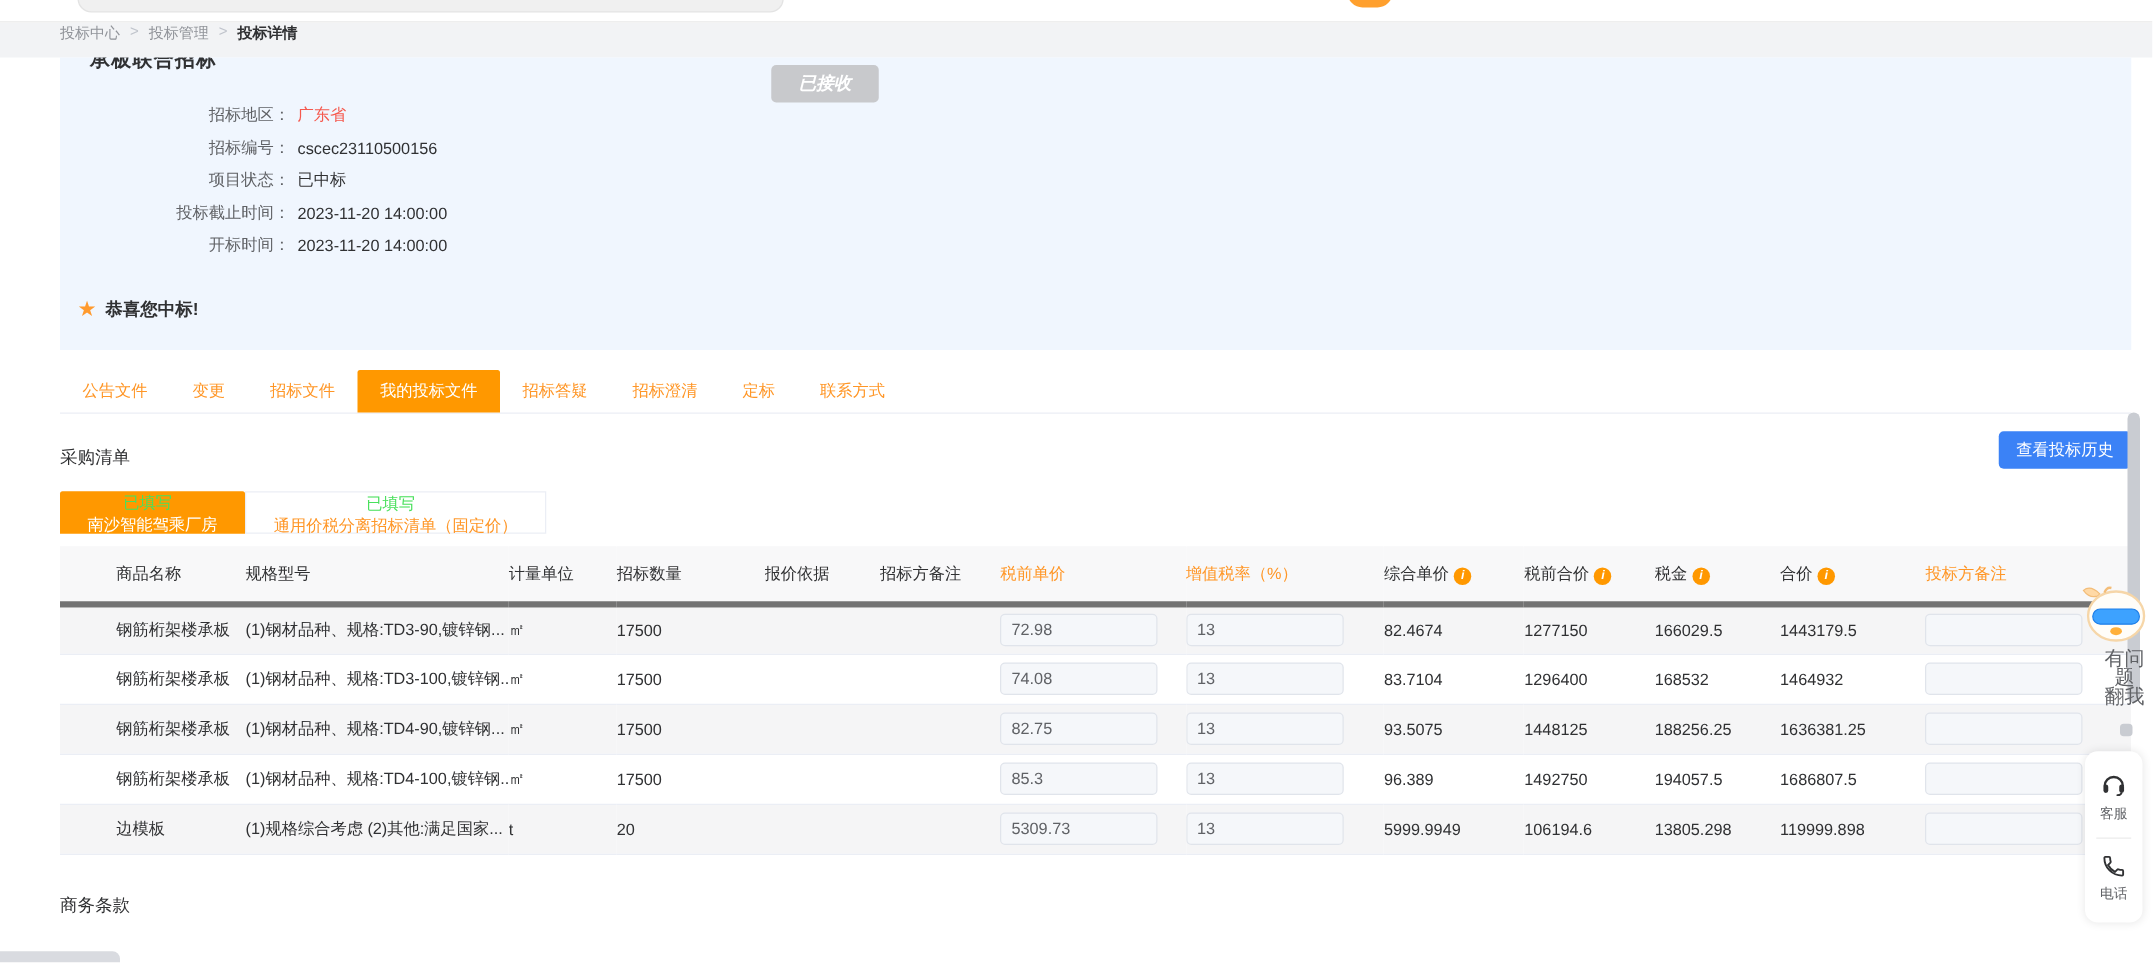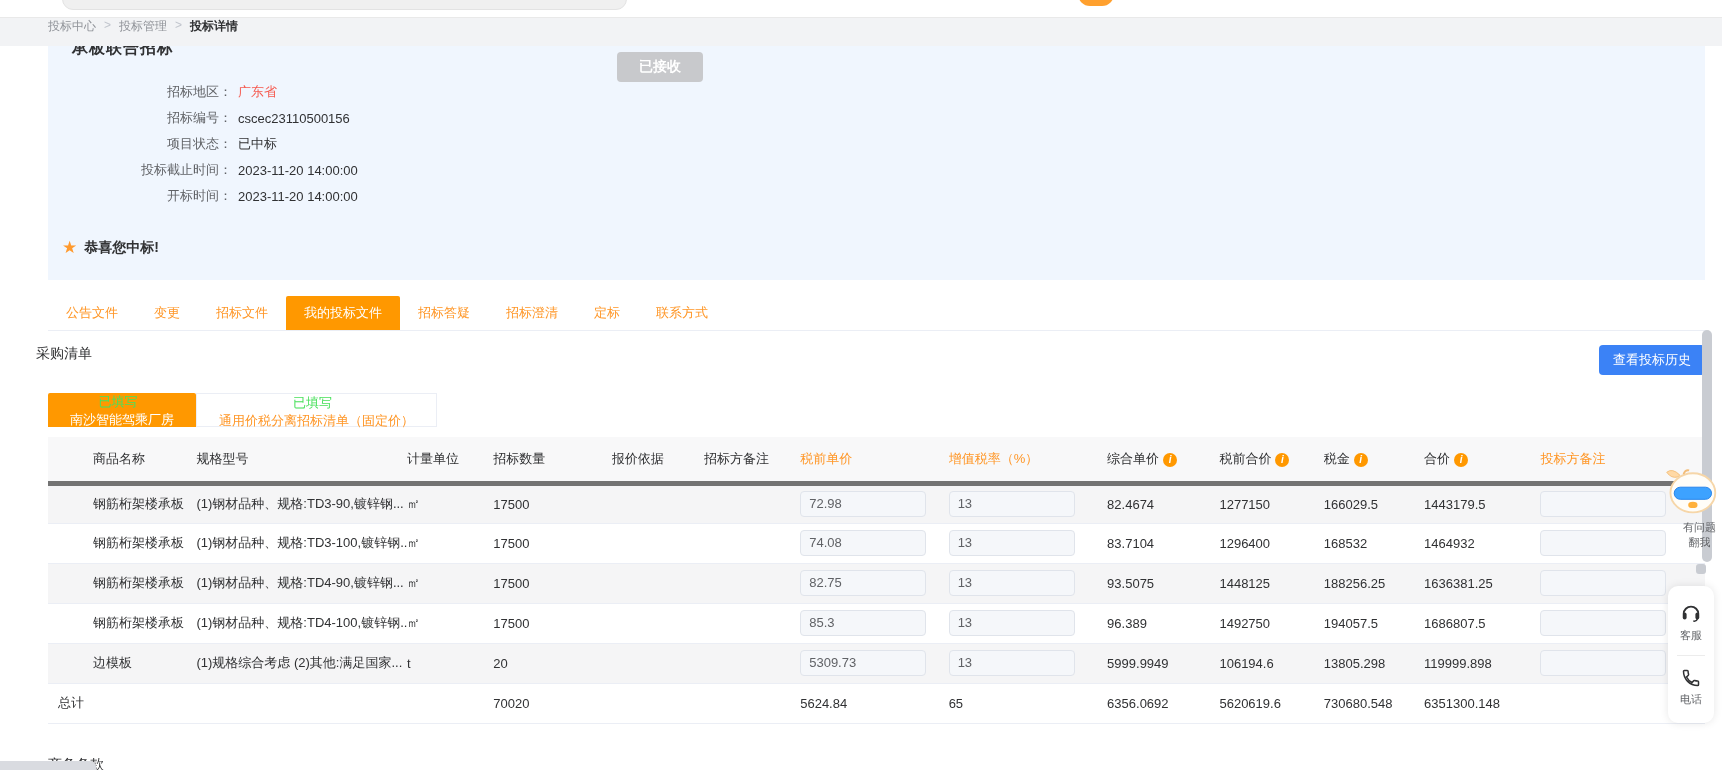--- a/index.html
+++ b/index.html
@@ -15,37 +15,37 @@
   
   .breadbar { height:28px; background:#f2f3f5; display:flex; align-items:flex-start; padding-left:48px; font-size:12px; }
   .crumb { color:#909399; cursor:pointer; }
   .crumb.current { color:#303133; font-weight:bold; }
   .bc-sep { margin:0 8px; color:#c0c4cc; }
 
   
   .info-panel { margin:0 17px 0 48px; background:#f0f6fe; height:234px; position:relative; overflow:hidden; padding-left:24px; }
   .panel-title { margin-top:-8px; font-size:16px; font-weight:bold; color:#303133; letter-spacing:1px; }
   .status-badge { position:absolute; left:569px; top:6px; width:86px; height:30px; background:#c8c9cc; color:#fff;
-    font-size:14px; font-weight:bold; display:flex; align-items:center; justify-content:center; border-radius:4px; }
+    font-size:14px; font-weight:bold; display:flex; align-items:center; justify-content:center; border-radius:4px;font-style:italic; }
   .info-fields { margin-top:20px; }
   .field-row { display:flex; height:26px; align-items:center; font-size:13px; }
   .field-label { width:160px; text-align:right; color:#606266; }
   .field-value { margin-left:6px; color:#303133; }
   .red { color:#f5594e; }
   .congrats { position:absolute; left:14px; bottom:22px; display:flex; align-items:center; gap:7px; }
   .star { color:#ff9a2e; font-size:17px; }
   .congrats-text { font-weight:bold; font-size:14px; color:#303133; }
 
   
   .tabs { display:flex; margin:16px 17px 0 48px; border-bottom:1px solid #ebeef5;font-family:Liberation Mono, monospace; }
   .tab { padding:8px 18px; font-size:13px; color:#ff9626; cursor:pointer; white-space:nowrap; }
   .tab.active { background:#ff9800; color:#fff; border-radius:2px 2px 0 0; }
 
   
-  .toolbar { display:flex; align-items:flex-start; justify-content:space-between; margin:14px 17px 0 36px; }
+  .toolbar { display:flex; align-items:flex-end; justify-content:space-between; margin:14px 17px 0 48px; }
   .section-title { font-size:14px; color:#303133; }
   .history-btn { background:#3b82f6; color:#fff; font-size:13px; height:30px; padding:0 14px; border:none; border-radius:4px; cursor:pointer; }
 
   
   .subtabs { display:flex; margin:18px 17px 0 48px; align-items:flex-end; }
   .subtab { height:34px; display:flex; align-items:center; padding:0 22px; font-size:13px; cursor:pointer; white-space:nowrap;flex-direction:column; }
   .subtab.active { background:#ff9800; color:#fff; border-radius:2px 2px 0 0; }
   .subtab.inactive { background:#fff; border:1px solid #ebeef5; color:#ff9626; }
   .badge { color:#49e05c; margin-right:8px; }
 
@@ -65,21 +65,21 @@
   .mini-input { width:126px; height:26px; background:#f5f7fa; border:1px solid #e0e4eb; border-radius:4px;
     line-height:24px; padding:0 8px; color:#606266; cursor:text; }
 
   .terms-title { margin:32px 0 0 48px; font-size:14px; color:#303133; }
 
   .bottom-clip { position:absolute; left:0; bottom:0; width:96px; height:9px; background:#d9dbe0; border-radius:0 6px 0 0; }
 
   
   .scroll-thumb { position:absolute; right:10px; top:330px; width:10px; height:232px; background:#c9ccd2; border-radius:5px; cursor:grab; }
   .float-area { position:absolute; right:2px; top:462px; width:58px; display:flex; flex-direction:column; align-items:center; z-index:5; }
-  .bubble-text { font-size:11px; color:#606266; text-align:center; line-height:15px; margin-top:2px;margin-left:17px; }
+  .bubble-text { font-size:16px; color:#606266; text-align:center; line-height:15px; margin-top:2px;margin-left:17px; }
   .mini-dot { width:10px; height:10px; background:#c9ccd2; border-radius:3px; margin-top:14px; align-self:flex-end; margin-right:14px; }
   .support-panel { margin-top:12px; width:46px; background:#fff; border-radius:10px; box-shadow:0 0 8px rgba(0,0,0,.10);
     display:flex; flex-direction:column; align-items:center; padding:12px 0; }
   .support-item { display:flex; flex-direction:column; align-items:center; gap:4px; cursor:pointer; padding:4px 0; }
   .support-label { font-size:11px; color:#606266; }
   .support-divider { width:28px; height:1px; background:#ececec; margin:8px 0; }
 </style>
 </head>
 <body>
 
@@ -287,35 +287,20 @@
             <div class="mini-input">13</div>
           </td>
           <td>5999.9949</td>
           <td>106194.6</td>
           <td>13805.298</td>
           <td>119999.898</td>
           <td>
             <div class="mini-input"></div>
           </td>
         </tr>
-        <tr class="total-row">
-          <td>总计</td>
-          <td></td>
-          <td></td>
-          <td>70020</td>
-          <td></td>
-          <td></td>
-          <td>5624.84</td>
-          <td>65</td>
-          <td>6356.0692</td>
-          <td>5620619.6</td>
-          <td>730680.548</td>
-          <td>6351300.148</td>
-          <td></td>
-        </tr>
       </tbody>
   </table>
 </div>
 
 <div class="terms-title">商务条款</div>
 
 <div class="bottom-clip"></div>
 
 <div class="scroll-thumb"></div>
 

